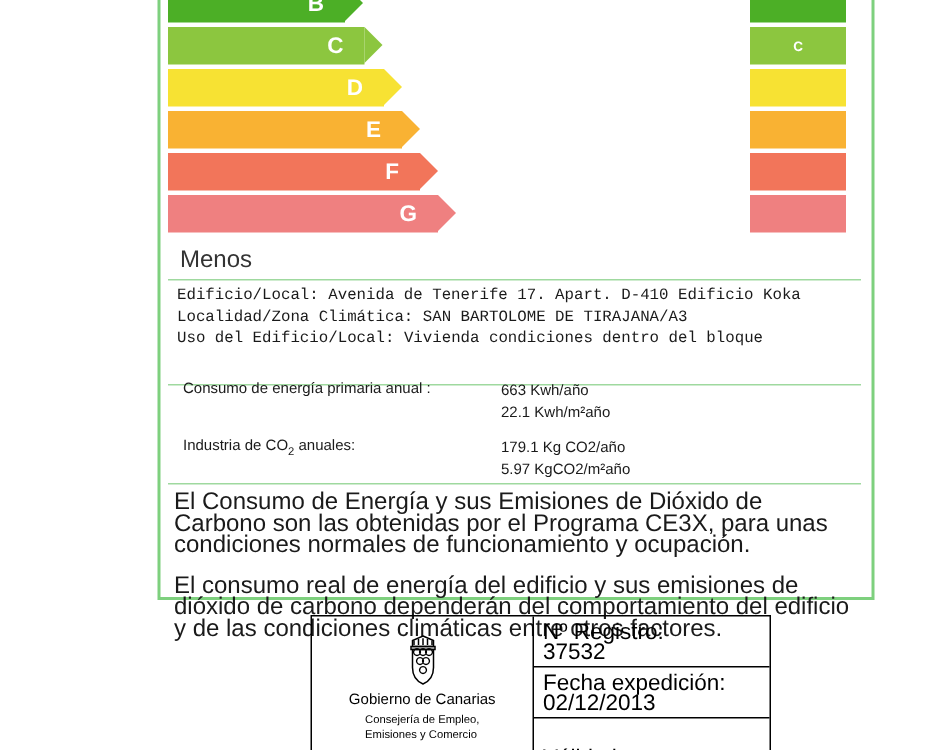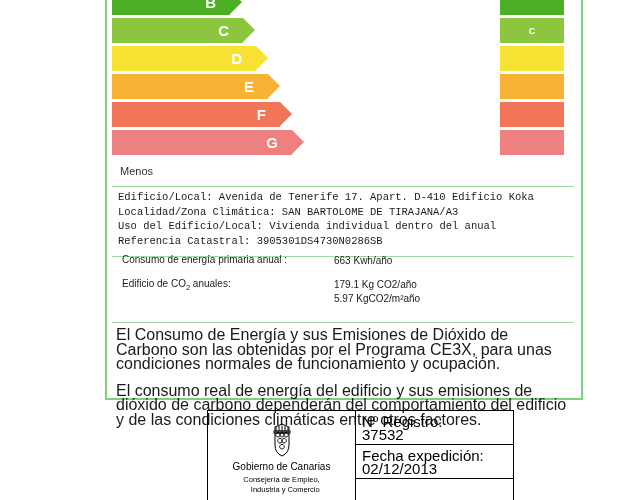--- a/index.html
+++ b/index.html
@@ -79,21 +79,21 @@
     font-size: 9px;
     color: #ffffff;
     font-weight: bold;
   }
 
   
   #menos-label {
     position: absolute;
     left: 120px;
     top: 165px;
-    font-size: 11px;
+    font-size: 16px;
     color: #333333;
     text-align: right;
   }
 
   
   #sep-line-1 {
     position: absolute;
     left: 112px;
     top: 186px;
     width: 462px;
@@ -223,21 +223,21 @@
   #gov-name {
     font-size: 10px;
     font-weight: normal;
     color: #000000;
     text-align: center;
     line-height: 12px;
   }
   #gov-dept {
     font-size: 7.5px;
     color: #000000;
-    text-align: right;
+    text-align: left;
     line-height: 9.5px;
     margin-top: 2px;
   }
   sub { font-size: 0.75em; }
 </style>
 </head>
 <body>
 
 <div id="cert-panel"></div>
 
@@ -303,40 +303,37 @@
   <div class="info-line">
     <span class="info-label">Edificio/Local:</span>
     <span class="info-value">Avenida de Tenerife 17. Apart. D-410 Edificio Koka</span>
   </div>
   <div class="info-line">
     <span class="info-label">Localidad/Zona Climática:</span>
     <span class="info-value">SAN BARTOLOME DE TIRAJANA/A3</span>
   </div>
   <div class="info-line">
     <span class="info-label">Uso del Edificio/Local:</span>
-    <span class="info-value">Vivienda individual dentro del anual</span>
-  </div>
-  <div class="info-line">
-    <span class="info-label">Referencia Catastral:</span>
-    <span class="info-value">3905301DS4730N0286SB</span>
+    <span class="info-value">Vivienda condiciones dentro del bloque</span>
   </div>
 </div>
 
 <div id="sep-line-2"></div>
 
 <div id="consumption">
   <div class="cons-row">
     <div class="cons-label">Consumo de energía primaria anual :</div>
     <div class="cons-values">
       <div>663 Kwh/año</div>
+      <div>22.1 Kwh/m²año</div>
     </div>
   </div>
   <div class="cons-spacer"></div>
   <div class="cons-row">
-    <div class="cons-label"><span>Edificio de CO</span><sub>2</sub><span> anuales:</span></div>
+    <div class="cons-label"><span>Industria de CO</span><sub>2</sub><span> anuales:</span></div>
     <div class="cons-values">
       <div>179.1 Kg CO2/año</div>
       <div>5.97 KgCO2/m²año</div>
     </div>
   </div>
 </div>
 
 <div id="sep-line-3"></div>
 
 <div id="legal">
@@ -349,21 +346,21 @@
     <svg id="coat-of-arms" viewBox="0 0 30 34">
       <path d="M15 1 L22 4 L22 8 L8 8 L8 4 Z" fill="none" stroke="#000" stroke-width="1"></path>
       <path d="M9 4 L9 7 M12 3 L12 7 M15 2.5 L15 7 M18 3 L18 7 M21 4 L21 7" stroke="#000" stroke-width="1"></path>
       <rect x="7" y="8" width="16" height="2" fill="none" stroke="#000" stroke-width="1"></rect>
       <path d="M8 10 L8 22 Q8 30 15 33 Q22 30 22 22 L22 10 Z" fill="none" stroke="#000" stroke-width="1"></path>
       <path d="M11 14 a2.3 2.3 0 1 1 0.01 0 M15 14 a2.3 2.3 0 1 1 0.01 0 M19 14 a2.3 2.3 0 1 1 0.01 0 M13 20 a2.3 2.3 0 1 1 0.01 0 M17 20 a2.3 2.3 0 1 1 0.01 0 M15 26 a2.3 2.3 0 1 1 0.01 0" fill="none" stroke="#000" stroke-width="0.9"></path>
     </svg>
     <div id="gov-name">Gobierno de Canarias</div>
     <div id="gov-dept">
       <div>Consejería de Empleo,</div>
-      <div>Industria y Comercio</div>
+      <div>Emisiones y Comercio</div>
     </div>
   </div>
   <div id="bottom-right-cell">
     <div class="reg-cell" style="height:34px;">
       <span class="reg-label">Nº Registro:</span>
       <span class="reg-value">37532</span>
     </div>
     <div class="reg-cell" style="height:34px;">
       <span class="reg-label">Fecha expedición:</span>
       <span class="reg-value">02/12/2013</span>

